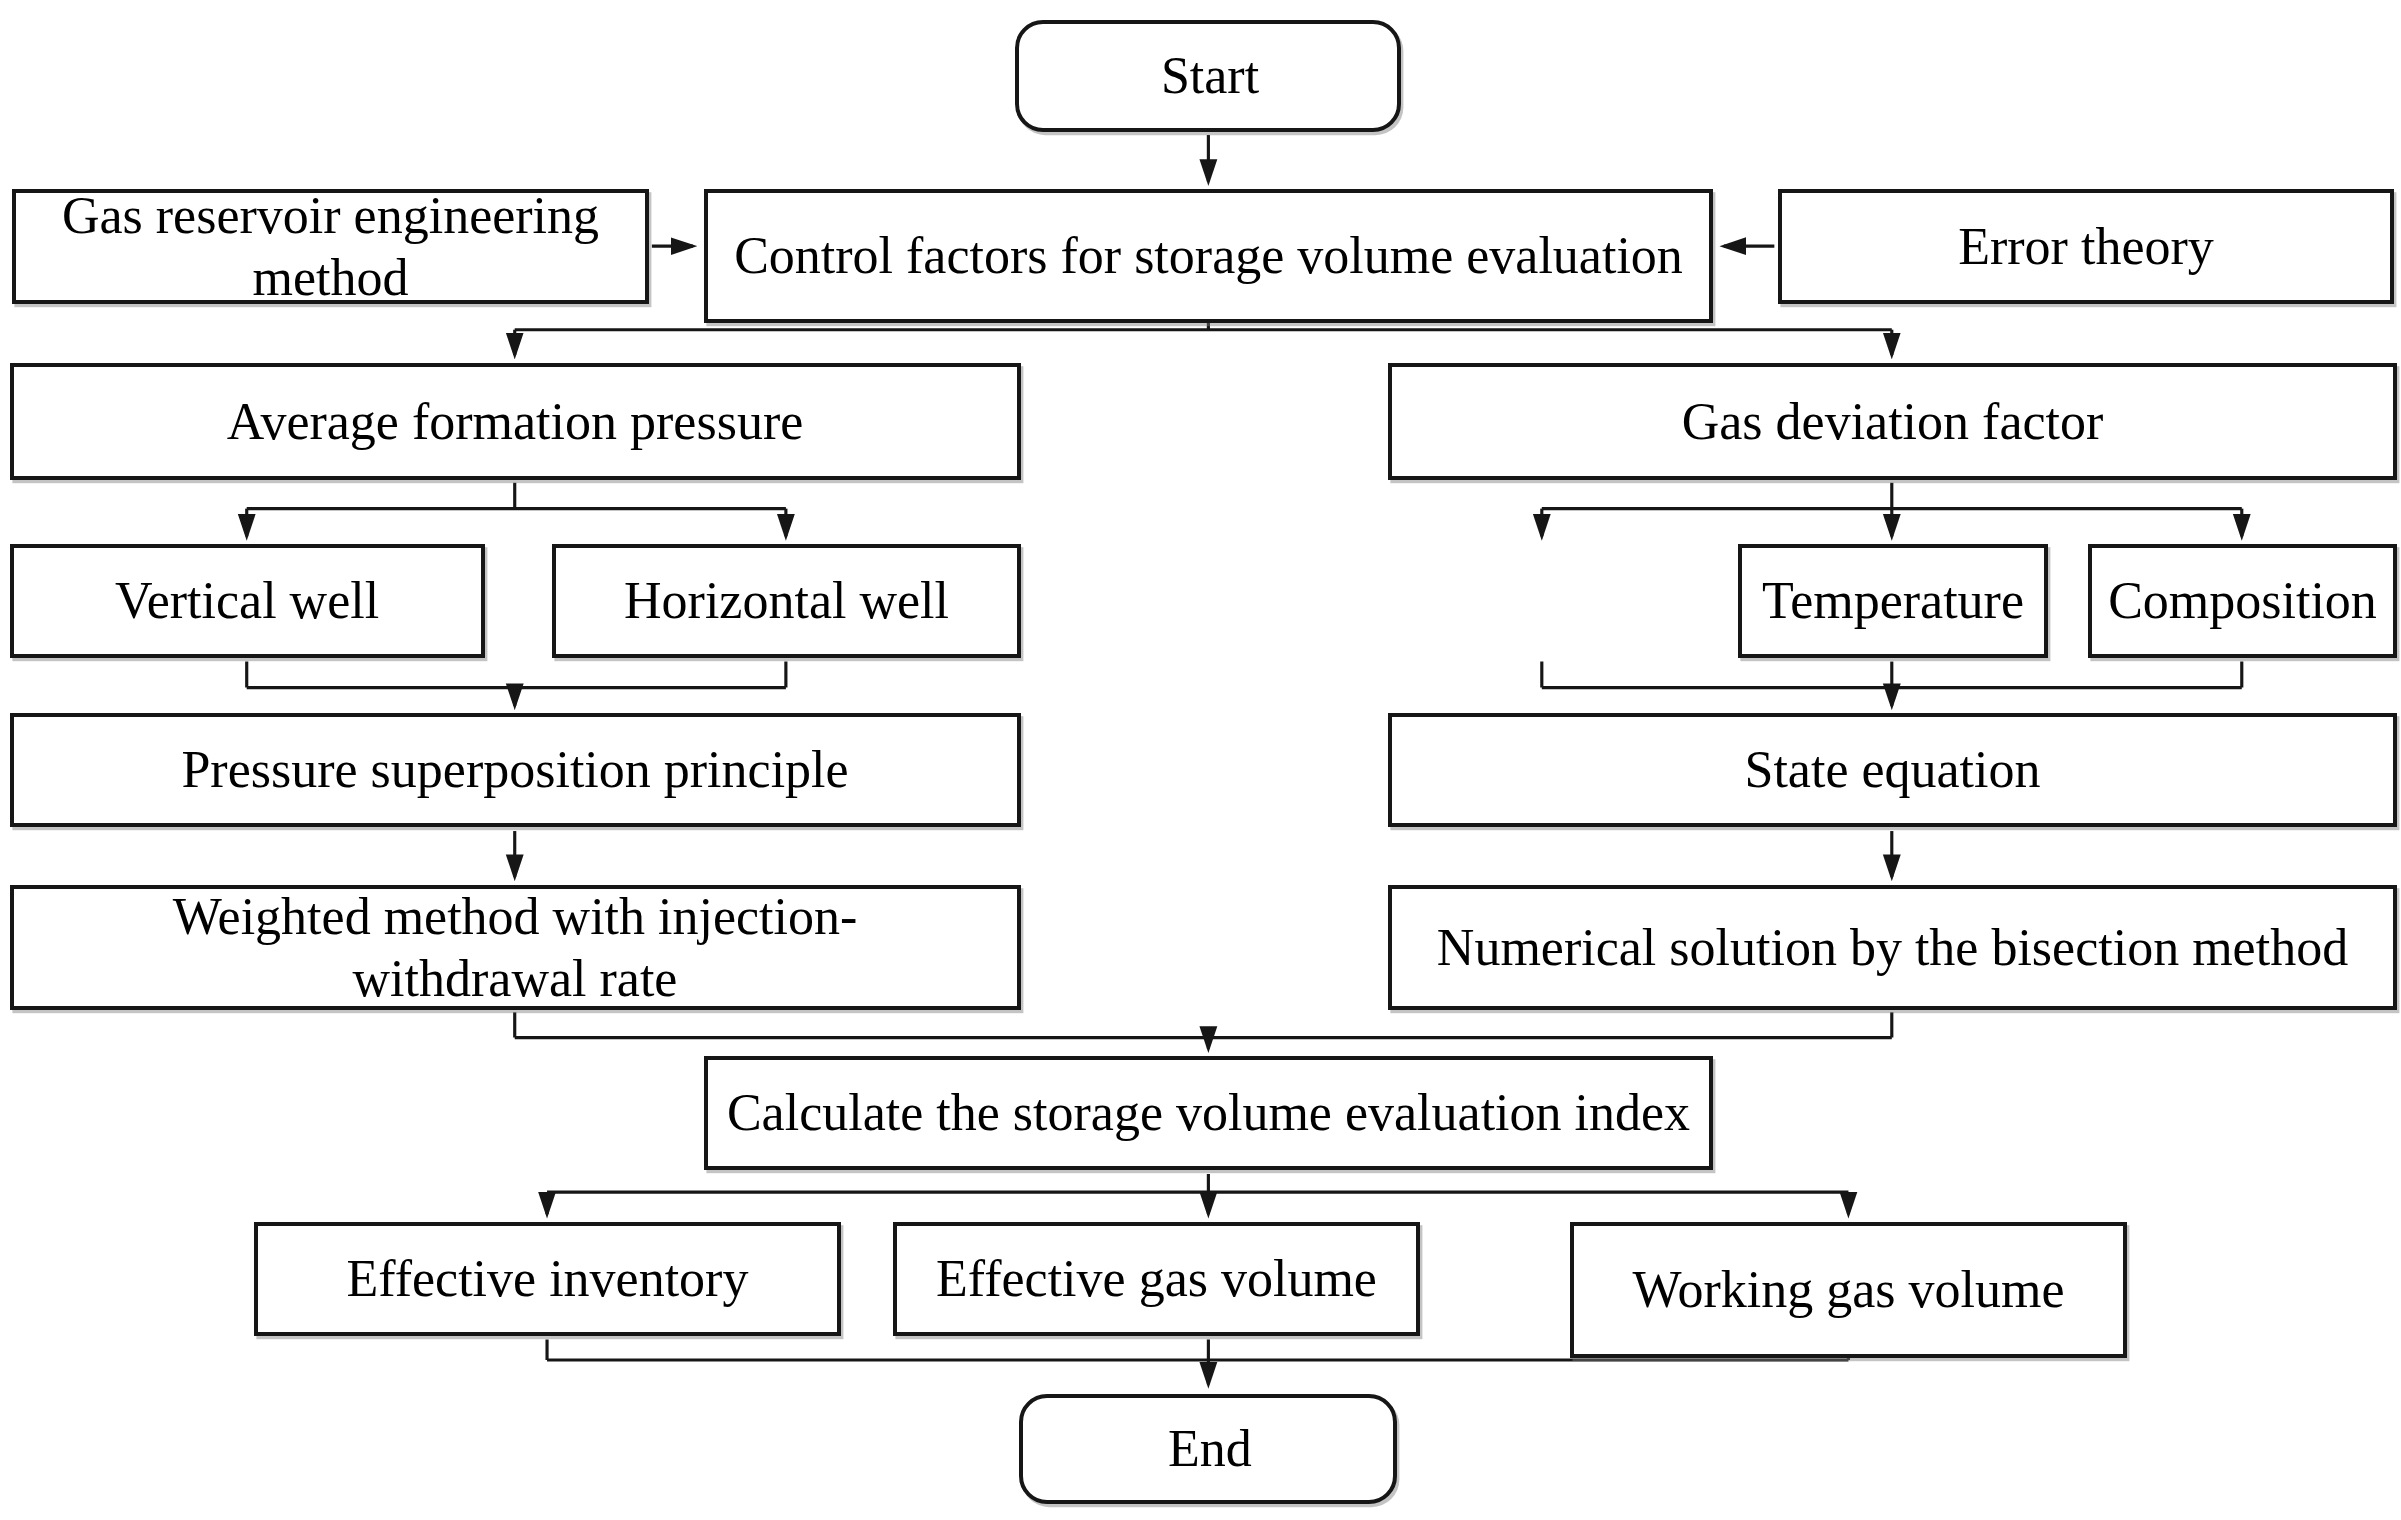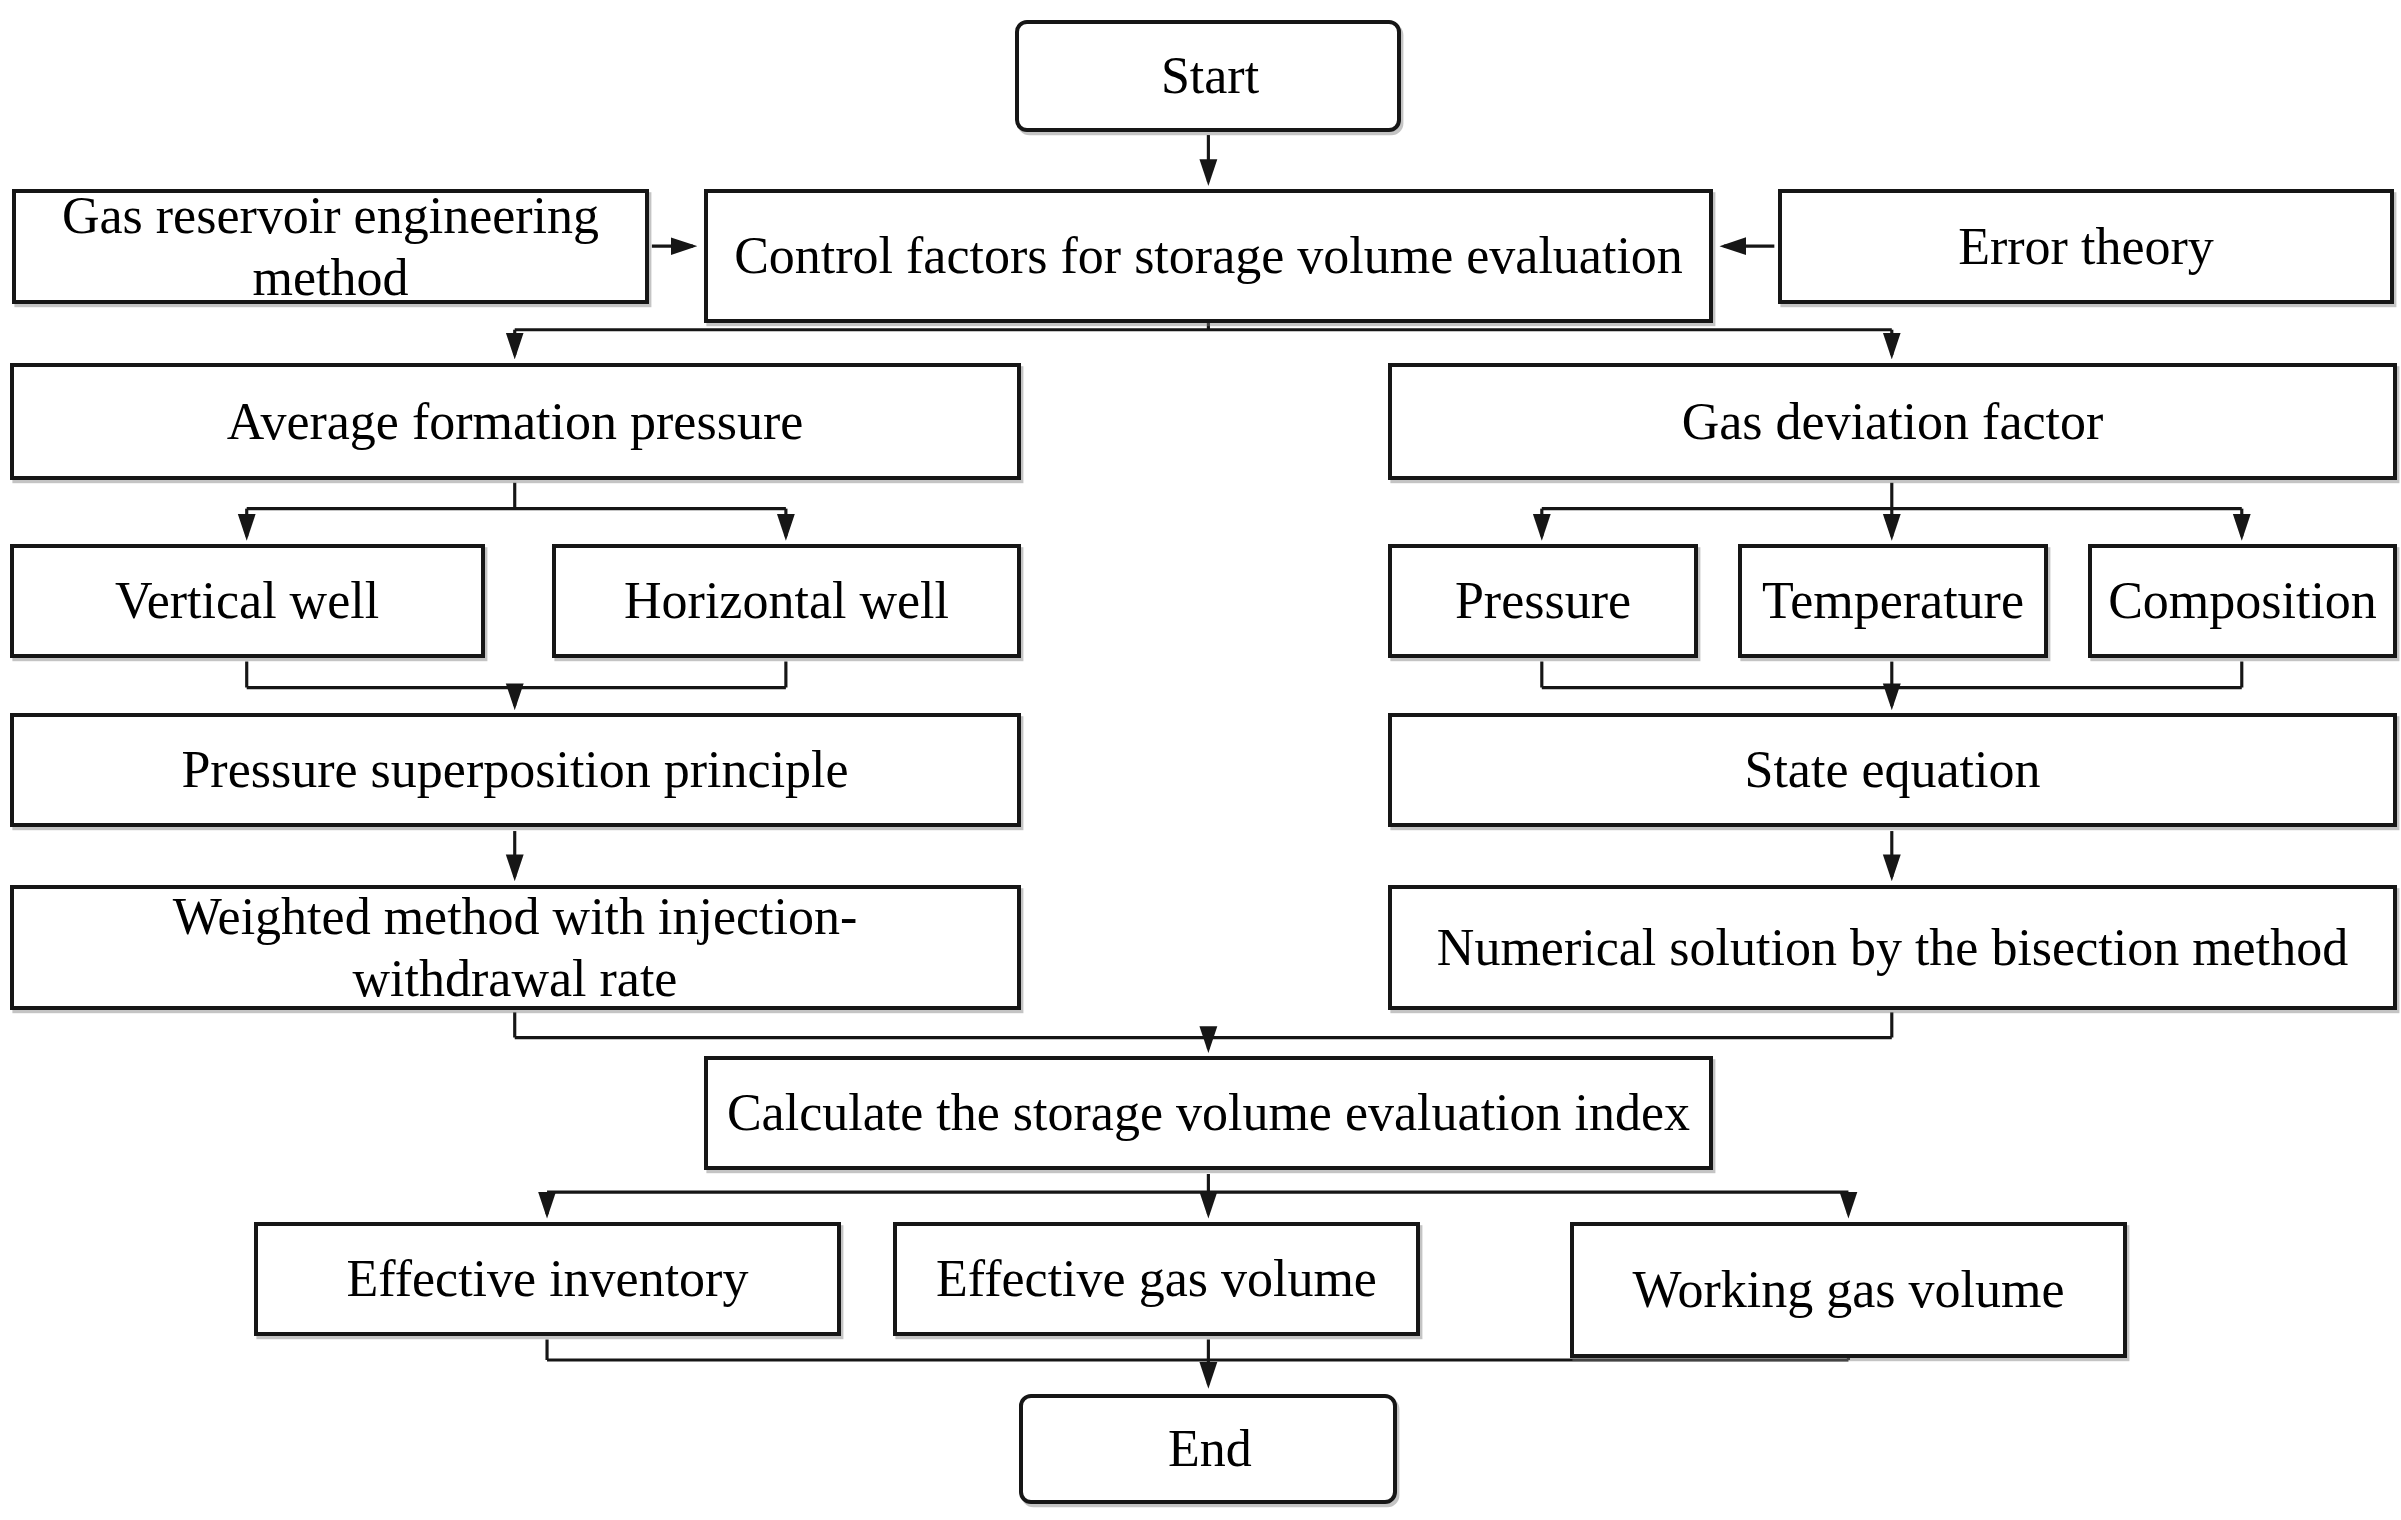--- a/index.html
+++ b/index.html
@@ -27,21 +27,21 @@
     justify-content:center;
     text-align:center;
     font-size:52px;
     line-height:1.18;
     color:#000000;
     padding:0 16px;
     z-index:2;
     box-shadow:2.4px 3.2px 0 rgba(125,125,125,0.45);
   }
   .nowrap{white-space:nowrap;}
-  .terminal{border-radius:12px;padding-left:20px;}
+  .terminal{border-radius:28px;padding-left:20px;}
   .pad-wide{padding:0 43px;}
 </style>
 </head>
 <body>
 
 <div id="canvas">
 
   <svg class="connectors" width="2401" height="1521" viewBox="0 0 3046 1929">
     <defs>
       <marker id="ah" viewBox="0 0 12 8" refX="10" refY="4" markerWidth="34" markerHeight="26" markerUnits="userSpaceOnUse" orient="auto">
@@ -101,21 +101,20 @@
   <div class="node nowrap" style="left:1778px;top:189px;width:616px;height:115px">Error theory</div>
 
   <div class="node nowrap" style="left:9.5px;top:363px;width:1011px;height:117px">Average formation pressure</div>
 
   <div class="node nowrap" style="left:1388px;top:363px;width:1009px;height:117px">Gas deviation factor</div>
 
   <div class="node nowrap" style="left:9.5px;top:544px;width:475px;height:114px">Vertical well</div>
 
   <div class="node nowrap" style="left:552px;top:544px;width:469px;height:114px">Horizontal well</div>
 
-  <div class="node nowrap" style="left:1388px;top:544px;width:310px;height:114px">Pressure</div>
 
   <div class="node nowrap" style="left:1738px;top:544px;width:310px;height:114px">Temperature</div>
 
   <div class="node nowrap" style="left:2088px;top:544px;width:309px;height:114px">Composition</div>
 
   <div class="node nowrap" style="left:9.5px;top:713px;width:1011px;height:114px">Pressure superposition principle</div>
 
   <div class="node nowrap" style="left:1388px;top:713px;width:1009px;height:114px">State equation</div>
 
   <div class="node pad-wide" style="left:9.5px;top:885px;width:1011px;height:125px">Weighted method with injection-withdrawal rate</div>

